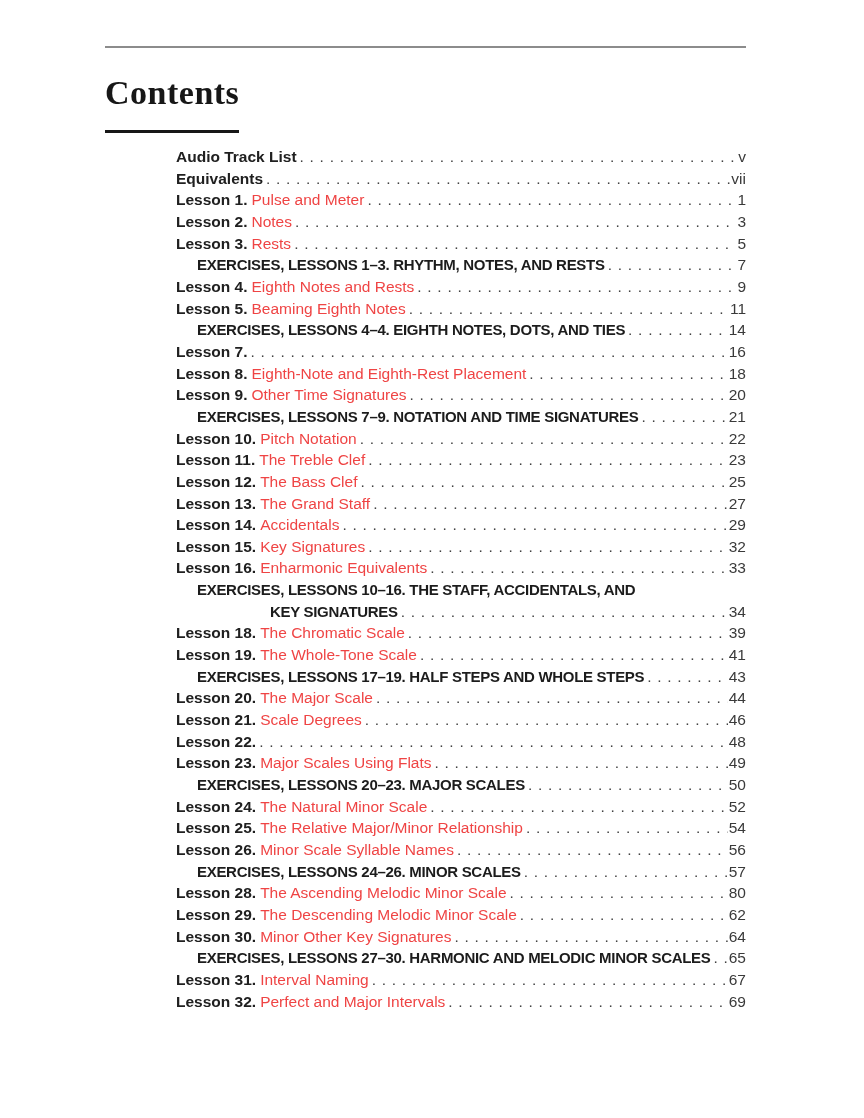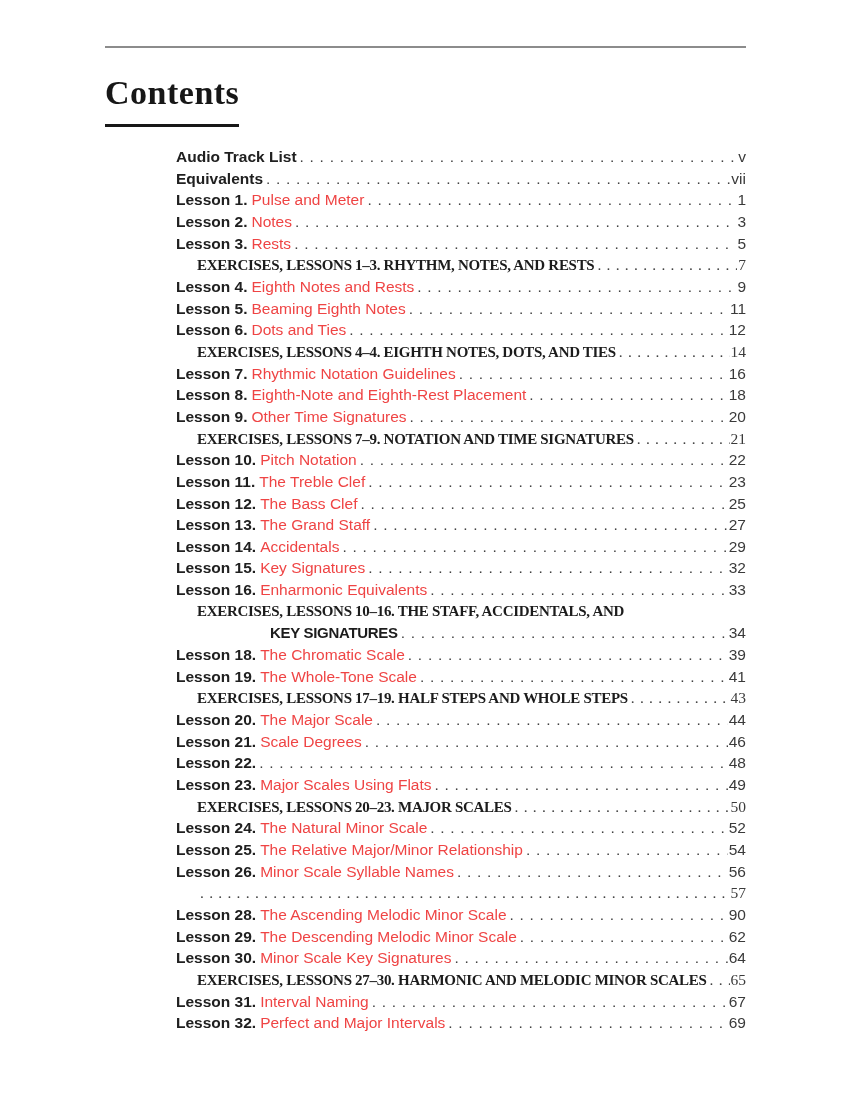--- a/index.html
+++ b/index.html
@@ -27,21 +27,21 @@
     font-family: "Liberation Serif", serif;
     font-size: 34px;
     line-height: 1;
     font-weight: bold;
     color: #171717;
     letter-spacing: 0.5px;
   }
   .page-title span {
     display: inline-block;
     border-bottom: 3px solid #171717;
-    padding-bottom: 14px;
+    padding-bottom: 20px;
   }
   .toc {
     position: absolute;
     left: 105px;
     top: 146px;
     width: 641px;
     font-size: 15.5px;
   }
   .row {
     display: flex;
@@ -56,21 +56,21 @@
     flex-shrink: 0;
   }
   .row .title {
     font-weight: 400;
     color: #ef4444;
     white-space: pre;
     padding-left: 4px;
     flex-shrink: 0;
   }
   .row.lesson, .row.front { padding-left: 71px; }
-  .row.exercises, .row.exwrap1 { padding-left: 92px; font-family: Liberation Serif, serif; }
+  .row.exercises, .row.exwrap1 { padding-left: 92px; }
   .row.wrap2 { padding-left: 165px; }
   .row.exercises .label, .row.exwrap1 .label, .row.wrap2 .label {
     color: #1c1c1c;
     font-size: 15px;
     letter-spacing: -0.3px;
   }
   .leader {
     flex: 1 1 auto;
     min-width: 0;
     overflow: hidden;
@@ -137,35 +137,28 @@
     <span class="title">Eighth Notes and Rests</span>
     <span class="leader"></span>
     <span class="pagenum">9</span>
   </div>
       <div class="row lesson">
     <span class="label">Lesson 5.</span>
     <span class="title">Beaming Eighth Notes</span>
     <span class="leader"></span>
     <span class="pagenum">11</span>
   </div>
-      <div class="row lesson">
-    <span class="label">Lesson 6.</span>
-    <span class="title">Dots and Ties</span>
-    <span class="leader"></span>
-    <span class="pagenum">12</span>
-  </div>
       <div class="row exercises">
     <span class="label">EXERCISES, LESSONS 4–4. EIGHTH NOTES, DOTS, AND TIES</span>
 
     <span class="leader"></span>
     <span class="pagenum">14</span>
   </div>
       <div class="row lesson">
     <span class="label">Lesson 7.</span>
-    <span class="title">Rhythmic Notation Guidelines</span>
     <span class="leader"></span>
     <span class="pagenum">16</span>
   </div>
       <div class="row lesson">
     <span class="label">Lesson 8.</span>
     <span class="title">Eighth-Note and Eighth-Rest Placement</span>
     <span class="leader"></span>
     <span class="pagenum">18</span>
   </div>
       <div class="row lesson">
@@ -291,39 +284,40 @@
     <span class="leader"></span>
     <span class="pagenum">54</span>
   </div>
       <div class="row lesson">
     <span class="label">Lesson 26.</span>
     <span class="title">Minor Scale Syllable Names</span>
     <span class="leader"></span>
     <span class="pagenum">56</span>
   </div>
       <div class="row exercises">
+    <span class="label">EXERCISES, LESSONS 24–26. MINOR SCALES</span>
 
     <span class="leader"></span>
     <span class="pagenum">57</span>
   </div>
       <div class="row lesson">
     <span class="label">Lesson 28.</span>
     <span class="title">The Ascending Melodic Minor Scale</span>
     <span class="leader"></span>
-    <span class="pagenum">90</span>
+    <span class="pagenum">80</span>
   </div>
       <div class="row lesson">
     <span class="label">Lesson 29.</span>
     <span class="title">The Descending Melodic Minor Scale</span>
     <span class="leader"></span>
     <span class="pagenum">62</span>
   </div>
       <div class="row lesson">
     <span class="label">Lesson 30.</span>
-    <span class="title">Minor Scale Key Signatures</span>
+    <span class="title">Minor Other Key Signatures</span>
     <span class="leader"></span>
     <span class="pagenum">64</span>
   </div>
       <div class="row exercises">
     <span class="label">EXERCISES, LESSONS 27–30. HARMONIC AND MELODIC MINOR SCALES</span>
 
     <span class="leader"></span>
     <span class="pagenum">65</span>
   </div>
       <div class="row lesson">

